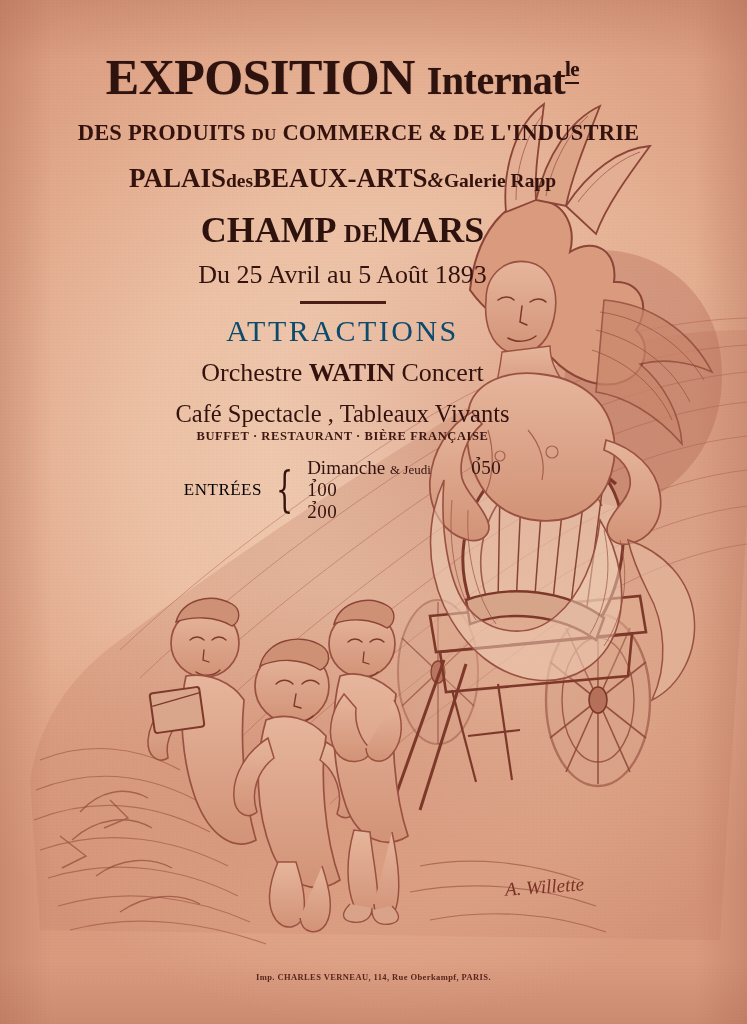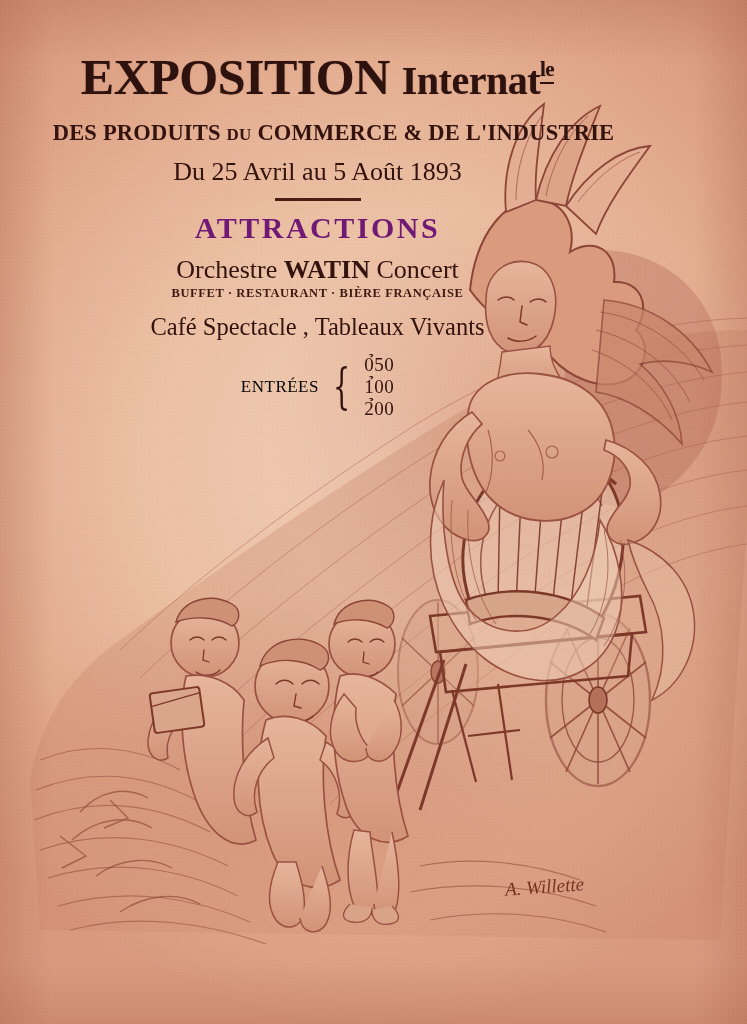--- a/index.html
+++ b/index.html
@@ -42,20 +42,21 @@
 
   
   #text-block {
     position: absolute;
     left: 0;
     top: 0;
     width: 635px;
     text-align: center;
     color: #3a1510;
     z-index: 5;
+    padding-left: 25px;
   }
   .line { line-height: 1; white-space: nowrap; }
 
   #title-main {
     margin-top: 52px;
     font-size: 50px;
     font-weight: bold;
     letter-spacing: -0.5px;
     color: #2e120e;
     text-shadow: 0 0 1px rgba(60,20,15,.4);
@@ -100,23 +101,23 @@
   .rule {
     width: 86px;
     height: 3px;
     background: #4a1d15;
     margin: 13px auto 0 auto;
   }
 
   #attractions {
     margin-top: 12px;
     font-size: 30px;
-    font-weight: bold;
+    font-weight: normal;
     letter-spacing: 2.5px;
-    color: #701a75;
+    color: #0c4a6e;
   }
 
   #orchestre {
     margin-top: 14px;
     font-size: 26px;
     color: #34130f;
   }
   #orchestre .b { font-weight: bold; }
 
   #theatre {
@@ -444,53 +445,62 @@
       <span>EXPOSITION</span>
       <span class="small">Internat</span><span class="sup sup-line">le</span>
     </div>
 
     <div class="line" id="subtitle-1">
       <span>DES PRODUITS</span>
       <span class="sm">DU</span>
       <span>COMMERCE &amp; DE L'INDUSTRIE</span>
     </div>
 
-
+    <div class="line" id="venue">
+      <span>PALAIS</span><span class="sm">des</span><span>BEAUX-ARTS</span><span class="amp">&amp;</span><span class="sm">Galerie Rapp</span>
+    </div>
+
+    <div class="line" id="location">
+      <span>CHAMP</span>
+      <span class="sm">DE</span><span>MARS</span>
+    </div>
 
     <div class="line" id="dates">Du 25 Avril au 5 Août 1893</div>
 
     <div class="rule"></div>
 
     <div class="line" id="attractions">ATTRACTIONS</div>
 
     <div class="line" id="orchestre">
       <span>Orchestre</span>
       <span class="b">WATIN</span>
       <span>Concert</span>
     </div>
 
 
+    <div class="line" id="cafe">Café Spectacle , Tableaux Vivants</div>
+
     <div class="line" id="buffet">BUFFET · RESTAURANT · BIÈRE FRANÇAISE</div>
-
-    <div class="line" id="cafe">Café Spectacle , Tableaux Vivants</div>
 
     <div id="prices">
       <div id="entrees-label">ENTRÉES</div>
       <div id="brace">{</div>
       <div id="price-rows">
         <div class="price-row">
+          <span class="price-name"><span>Dimanche</span> <span class="sm">&amp; Jeudi</span></span>
           <span class="price-val">0̉50</span>
         </div>
         <div class="price-row">
           <span class="price-val">1̉00</span>
         </div>
         <div class="price-row">
           <span class="price-val">2̉00</span>
         </div>
       </div>
     </div>
   </div>
 
   <div id="signature">A. Willette</div>
+  <div id="imprint">Imp. CHARLES VERNEAU, 114, Rue Oberkampf, PARIS.</div>
 
   <div id="paper-overlay"></div>
   <div id="grain"></div>
 </div>
 
 </body></html>

